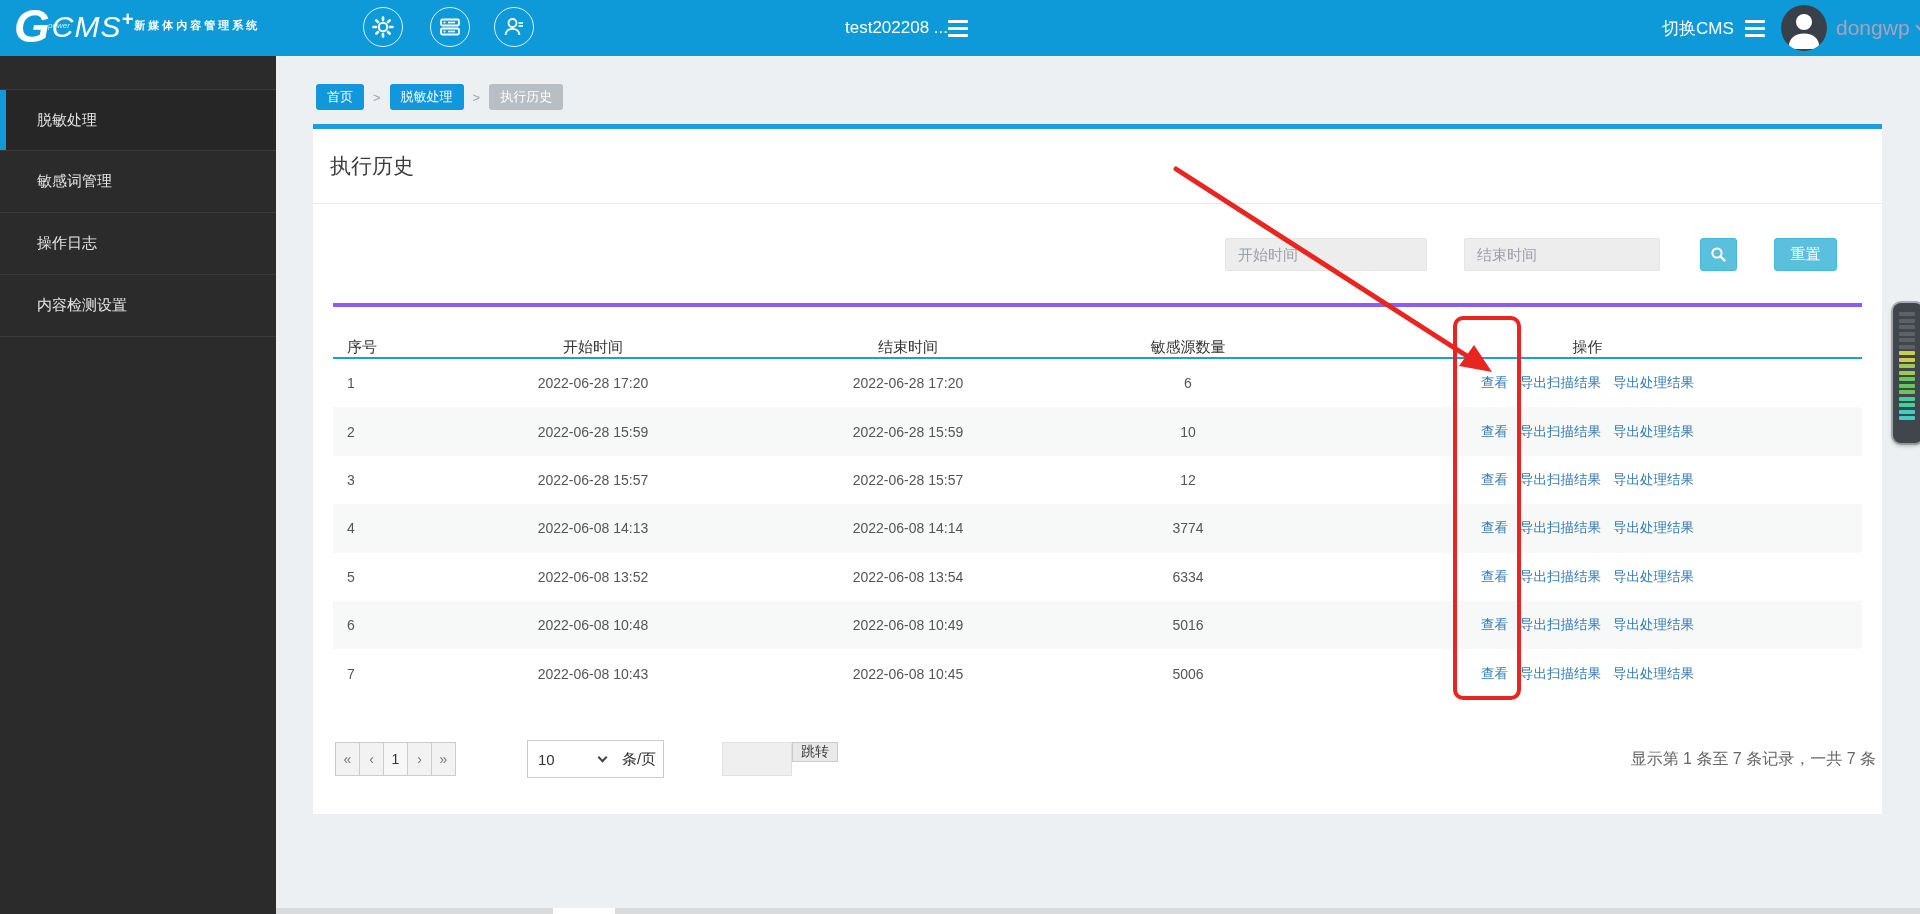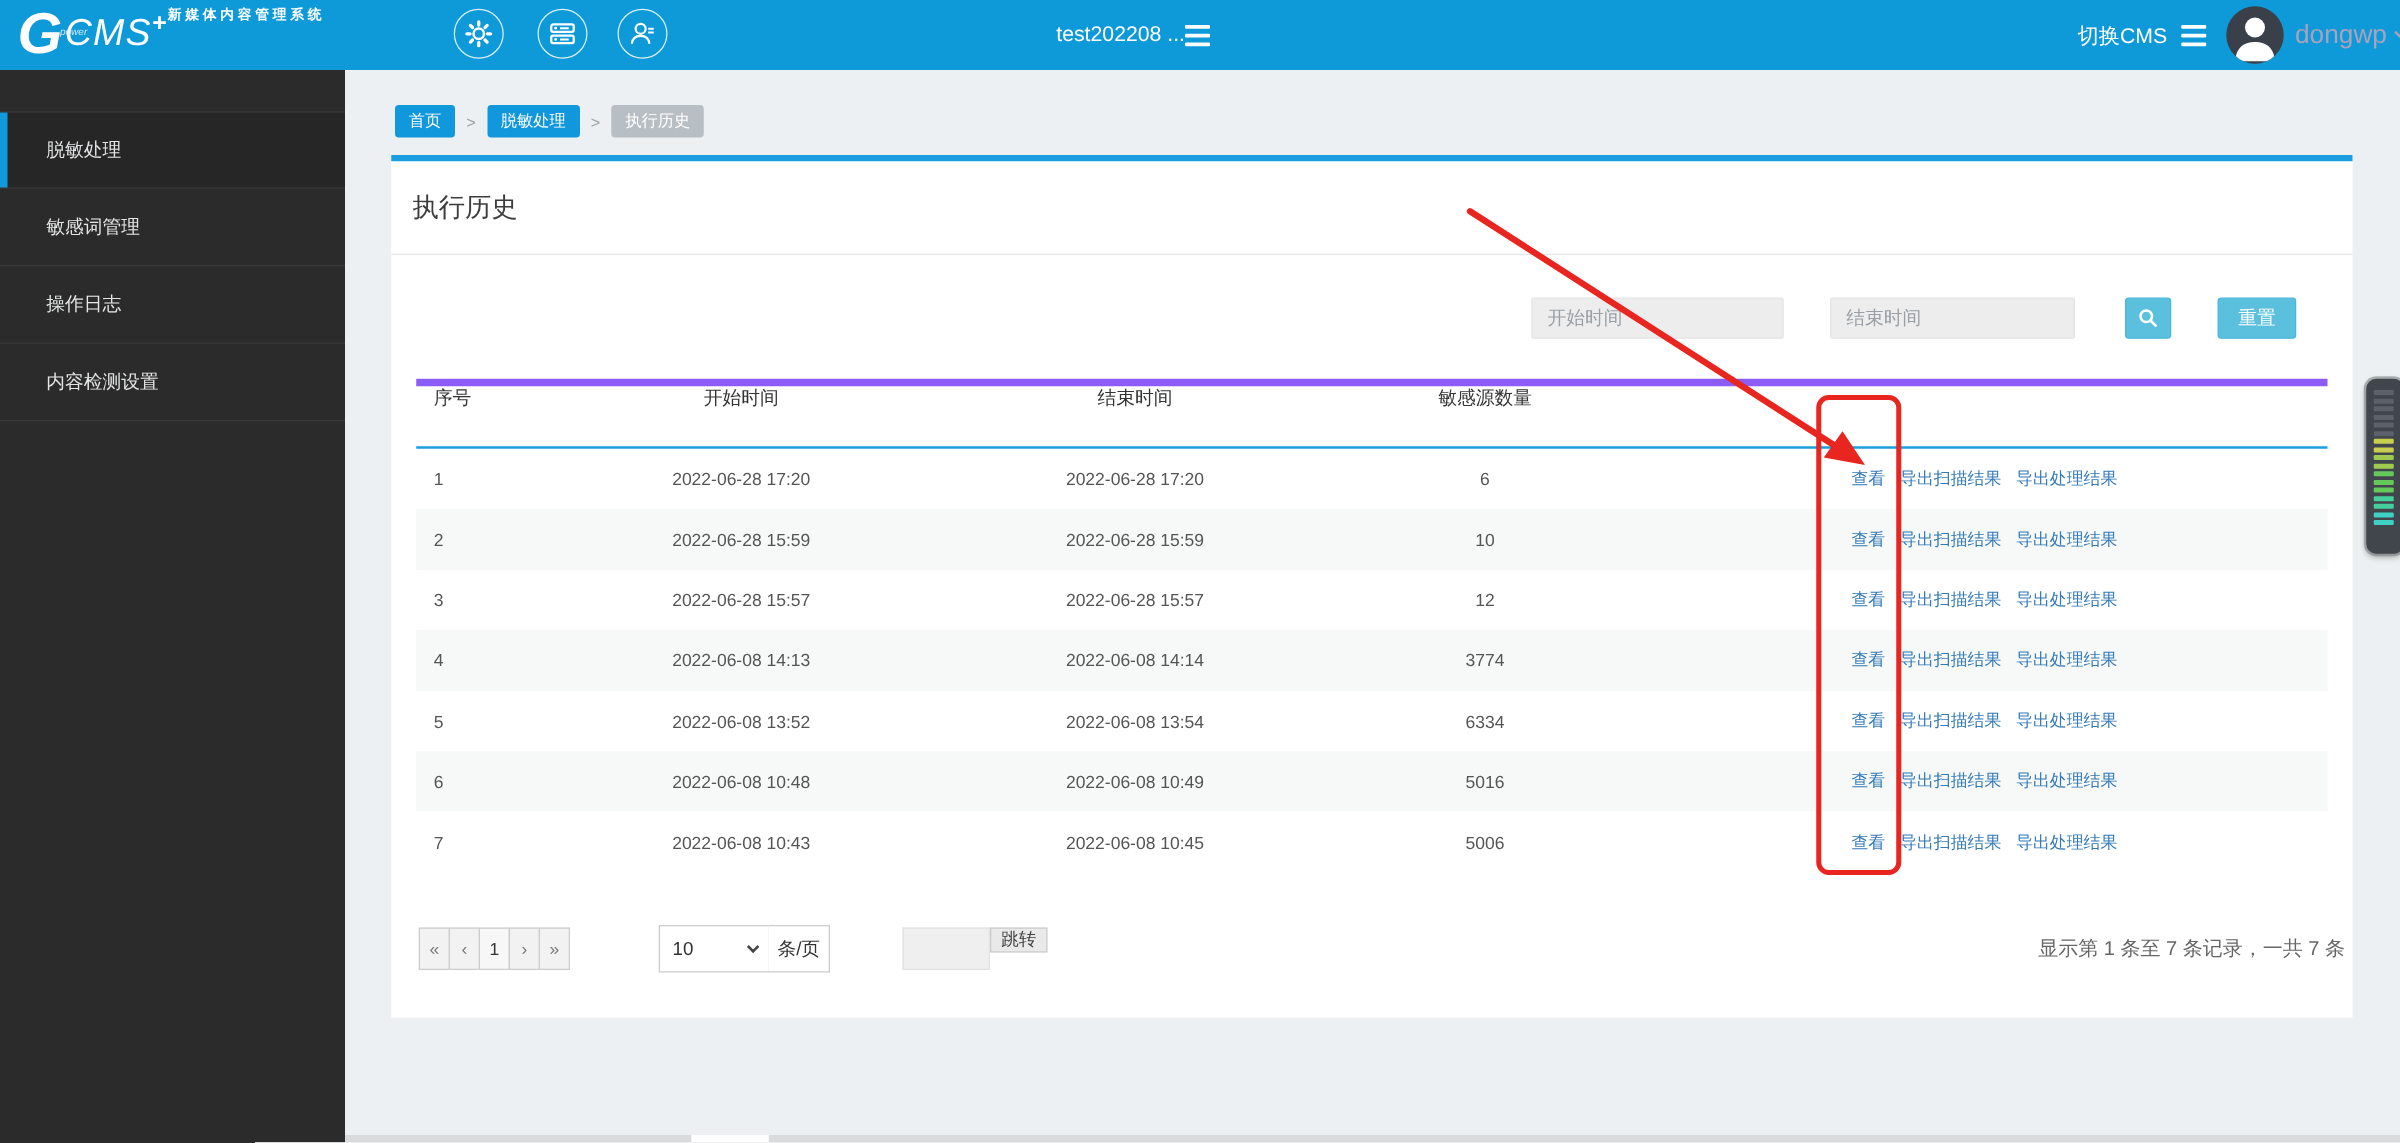--- a/index.html
+++ b/index.html
@@ -9,21 +9,21 @@
 
   
   .topbar { position:absolute; left:0; top:0; width:1920px; height:56px;
             background:#0e99d8; color:#fff; z-index:3; }
   .logo { position:absolute; left:14px; top:3px; height:50px; display:flex; align-items:flex-start; }
   .logo-g { font-size:46px; font-weight:bold; font-style:italic; line-height:46px; color:#fff; }
   .logo-power { position:absolute; left:34px; top:18px; font-size:8px; color:#cfeaf8; font-style:italic; }
   .logo-right { margin-left:2px; display:flex; }
   .logo-cms { font-size:30px; font-style:italic; font-weight:300; line-height:32px; letter-spacing:1px; }
   .logo-plus { font-size:20px; font-weight:bold; vertical-align:super; }
-  .logo-sub { font-size:11px; letter-spacing:3px; margin-top:1px; font-weight:bold; }
+  .logo-sub { font-size:11px; letter-spacing:3px; margin-top:15px; font-weight:bold; }
   .circle-ic { position:absolute; top:7px; width:40px; height:40px; border:1px solid rgba(255,255,255,.85);
                border-radius:50%; display:flex; align-items:center; justify-content:center; cursor:pointer; }
   .searchpill { position:absolute; left:566px; top:10px; width:236px; height:34px;
                 border:2px solid rgba(255,255,255,.9); border-radius:17px; display:flex; align-items:center; }
   .searchpill input { flex:1; background:transparent; border:none; outline:none; color:#fff;
                       font-size:15px; padding:0 10px 0 16px; font-family:inherit; }
   .searchpill input::placeholder { color:rgba(255,255,255,.75); }
   .site-title { position:absolute; left:845px; top:0; height:56px; display:flex; align-items:center;
                 font-size:17px; cursor:pointer; }
   .burger { display:inline-flex; flex-direction:column; gap:4px; cursor:pointer; }
@@ -65,21 +65,21 @@
   .flt-start { left:912px; width:202px; }
   .flt-end { left:1151px; width:196px; }
   .btn-info { position:absolute; top:109px; height:33px; background:#5bc0de; border:1px solid #46b8da;
               border-radius:3px; color:#fff; display:flex; align-items:center; justify-content:center;
               font-size:15px; cursor:pointer; }
   .btn-search { left:1387px; width:37px; }
   .btn-reset { left:1461px; width:63px; }
 
   
   .table { position:absolute; left:20px; top:174px; width:1529px; }
-  .t-head { display:flex; align-items:flex-start; height:56px; border-top:6px solid #8b5cf6;
+  .t-head { display:flex; align-items:flex-end; height:56px; border-top:4px solid #8b5cf6;
             border-bottom:2px solid #1b9ee0; font-size:15px; color:#333; }
   .t-row { display:flex; align-items:center; height:48.4px; font-size:14px; color:#555; }
   .t-row.alt { background:#f7f8f8; }
   .c1 { width:100px; padding-left:14px; text-align:left; }
   .c2 { width:320px; text-align:center; }
   .c3 { width:310px; text-align:center; }
   .c4 { width:250px; text-align:center; }
   .c5 { flex:1; text-align:center; }
   .c5 a { color:#337ab7; text-decoration:none; font-size:13.5px; margin:0 4px; cursor:pointer; }
 
@@ -224,20 +224,21 @@
       </svg>
     </div>
     <div class="btn-info btn-reset">重置</div>
 
     <div class="table">
       <div class="t-head">
         <div class="c1">序号</div>
         <div class="c2">开始时间</div>
         <div class="c3">结束时间</div>
         <div class="c4">敏感源数量</div>
+        <div class="c5">操作</div>
       </div>
 
       <div class="t-row">
         <div class="c1">1</div>
         <div class="c2">2022-06-28 17:20</div>
         <div class="c3">2022-06-28 17:20</div>
         <div class="c4">6</div>
         <div class="c5">
           <a>查看</a>
           <a>导出扫描结果</a>

